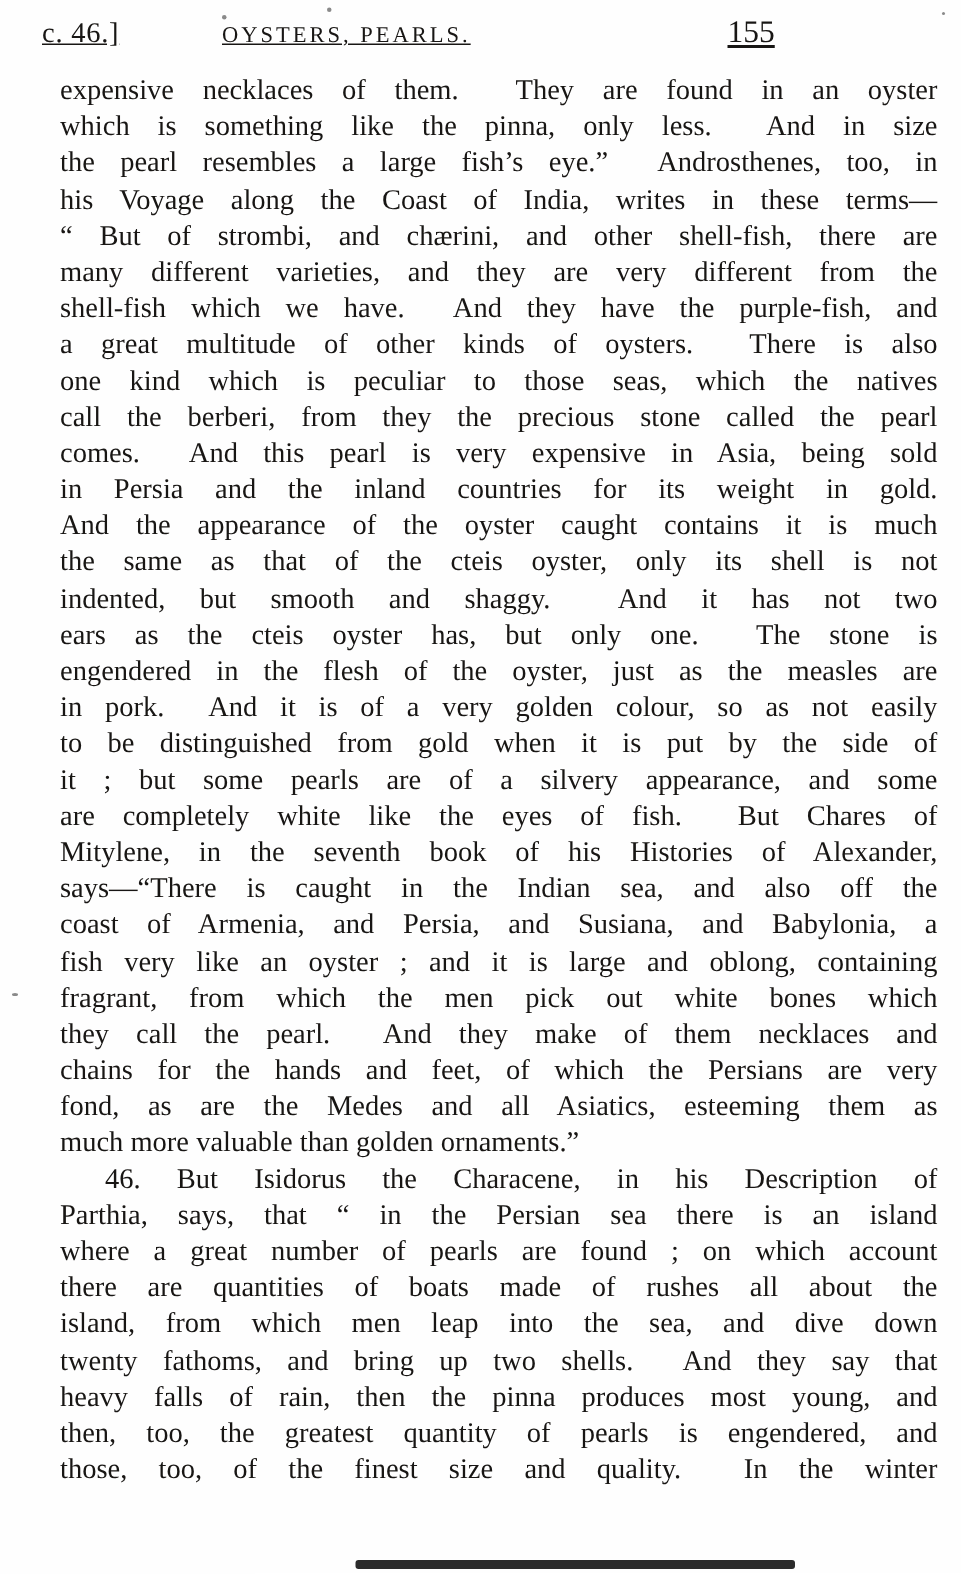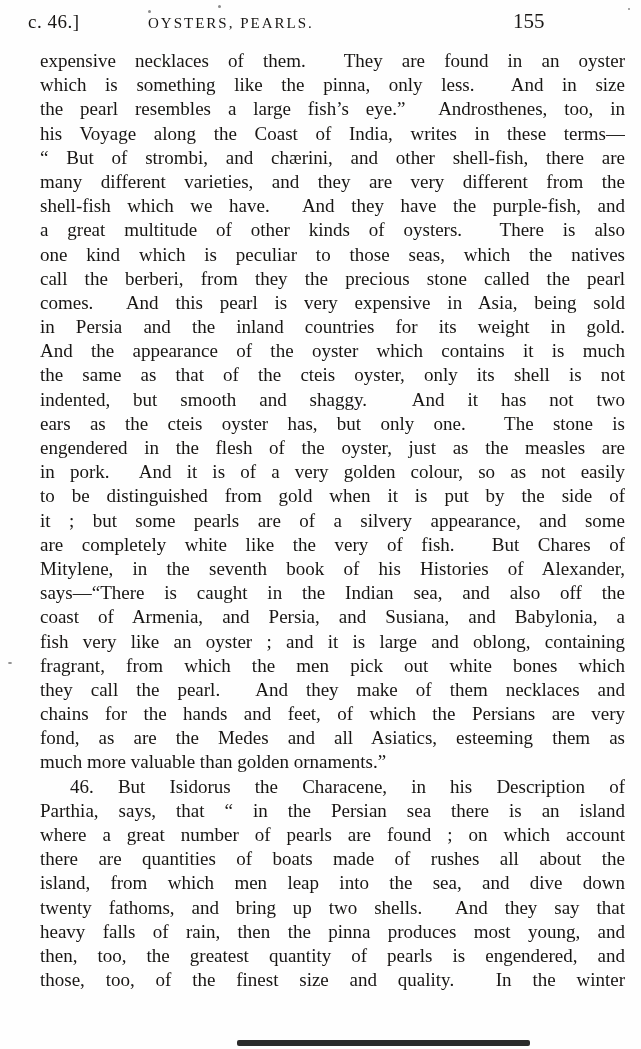--- a/index.html
+++ b/index.html
@@ -9,23 +9,24 @@
     height: 1049px;
     background: #fefefe;
     overflow: hidden;
     font-family: "Liberation Serif", "DejaVu Serif", serif;
     color: #181614;
   }
   .header {
     position: absolute;
     top: 9px;
     left: 28px;
-    right: 8px;
+    right: 36px;
     display: flex;
     align-items: baseline;
+    text-decoration: underline;
   }
   .header .left {
     width: 120px;
     font-size: 19px;
     letter-spacing: 0.5px;
   }
   .header .center {
     flex: 1;
     text-align: left;
     font-size: 15px;
@@ -95,29 +96,29 @@
       <div class="line">the pearl resembles a large fish’s eye.”  Androsthenes, too, in</div>
       <div class="line">his Voyage along the Coast of India, writes in these terms—</div>
       <div class="line">“ But of strombi, and chærini, and other shell-fish, there are</div>
       <div class="line">many different varieties, and they are very different from the</div>
       <div class="line">shell-fish which we have.  And they have the purple-fish, and</div>
       <div class="line">a great multitude of other kinds of oysters.  There is also</div>
       <div class="line">one kind which is peculiar to those seas, which the natives</div>
       <div class="line">call the berberi, from they the precious stone called the pearl</div>
       <div class="line">comes.  And this pearl is very expensive in Asia, being sold</div>
       <div class="line">in Persia and the inland countries for its weight in gold.</div>
-      <div class="line">And the appearance of the oyster which contains it is much</div>
+      <div class="line">And the appearance of the oyster caught contains it is much</div>
       <div class="line">the same as that of the cteis oyster, only its shell is not</div>
       <div class="line">indented, but smooth and shaggy.  And it has not two</div>
       <div class="line">ears as the cteis oyster has, but only one.  The stone is</div>
       <div class="line">engendered in the flesh of the oyster, just as the measles are</div>
       <div class="line">in pork.  And it is of a very golden colour, so as not easily</div>
       <div class="line">to be distinguished from gold when it is put by the side of</div>
       <div class="line">it ; but some pearls are of a silvery appearance, and some</div>
-      <div class="line">are completely white like the very of fish.  But Chares of</div>
+      <div class="line">are completely white like the eyes of fish.  But Chares of</div>
       <div class="line">Mitylene, in the seventh book of his Histories of Alexander,</div>
       <div class="line">says—“There is caught in the Indian sea, and also off the</div>
       <div class="line">coast of Armenia, and Persia, and Susiana, and Babylonia, a</div>
       <div class="line">fish very like an oyster ; and it is large and oblong, containing</div>
       <div class="line">fragrant, from which the men pick out white bones which</div>
       <div class="line">they call the pearl.  And they make of them necklaces and</div>
       <div class="line">chains for the hands and feet, of which the Persians are very</div>
       <div class="line">fond, as are the Medes and all Asiatics, esteeming them as</div>
       <div class="line no-j">much more valuable than golden ornaments.”</div>
       <div class="line indent">46. But Isidorus the Characene, in his Description of</div>

